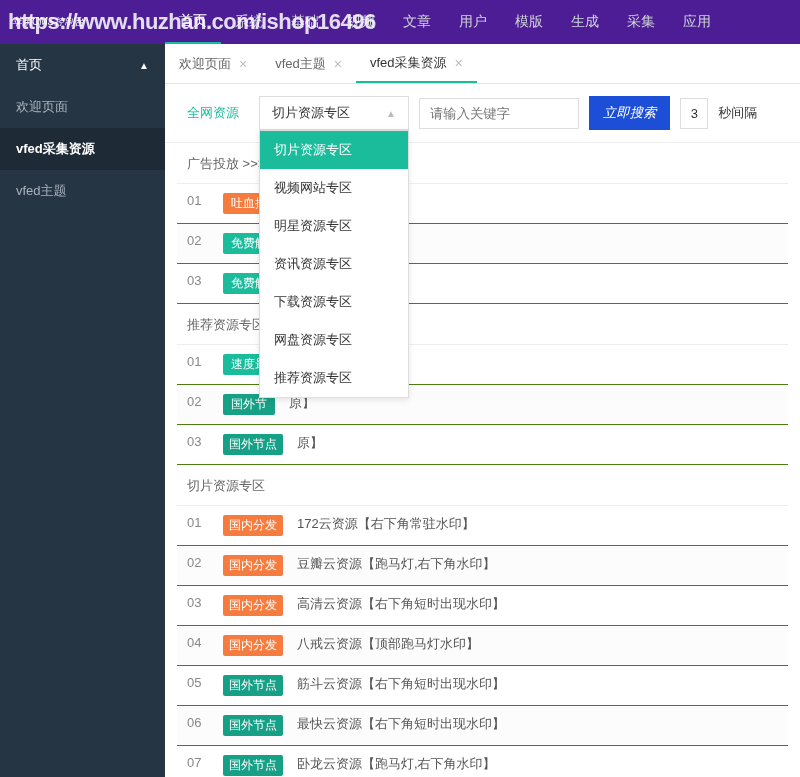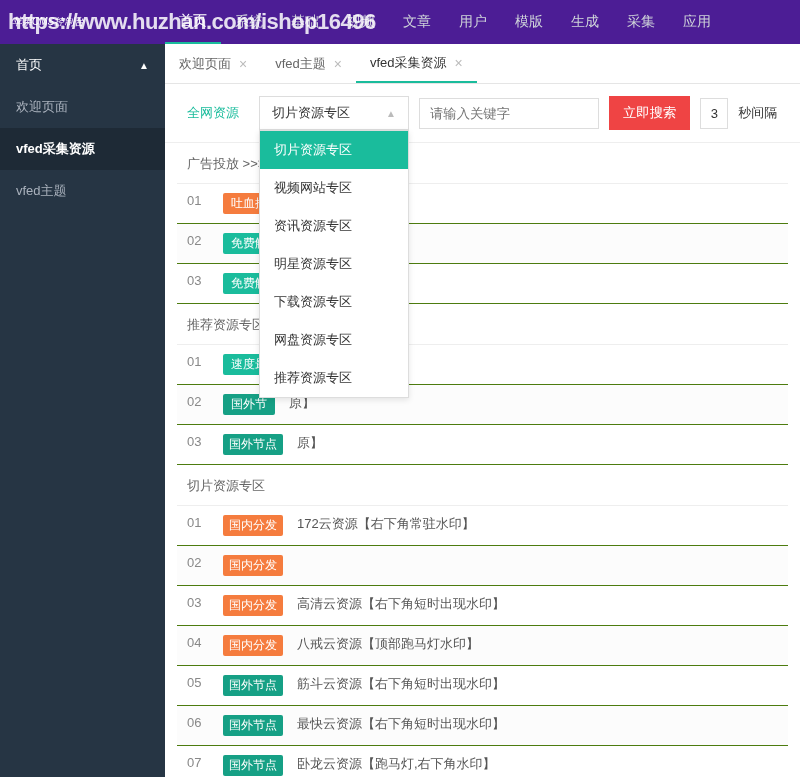--- a/index.html
+++ b/index.html
@@ -23,22 +23,22 @@
     .main { flex: 1; background: #fff; display: flex; flex-direction: column; overflow: hidden; }
     .tabs { display: flex; border-bottom: 1px solid #e5e5e5; height: 40px; align-items: stretch; background: #fff; }
     .tab { padding: 0 14px; display: flex; align-items: center; gap: 8px; cursor: pointer; color: #666; font-size: 13px; }
     .tab.active { color: #333; border-bottom: 2px solid #1abc9c; }
     .tab-close { color: #bbb; font-size: 14px; }
     
     .filter-row { padding: 12px; display: flex; gap: 10px; align-items: center; border-bottom: 1px solid #eee; }
     .link-btn { color: #1abc9c; padding: 6px 10px; cursor: pointer; text-align: center; }
     .select-box { border: 1px solid #ddd; padding: 7px 12px; width: 150px; display: flex; justify-content: space-between; align-items: center; cursor: pointer; position: relative; }
     .select-box .tri { color: #bbb; font-size: 10px; }
-    .search-input { border: 1px solid #ddd; padding: 7px 10px; width: 180px; color: #999; }
-    .btn-search { background: #ef4444; color: #fff; padding: 8px 14px; border: none; cursor: pointer; }
+    .search-input { border: 1px solid #ddd; padding: 7px 10px; width: 160px; color: #999; }
+    .btn-search { background: #1d4ed8; color: #fff; padding: 8px 14px; border: none; cursor: pointer; font-style: italic; }
     .interval-num { border: 1px solid #ddd; padding: 7px 8px; width: 28px; text-align: center; }
     
     .dropdown { position: absolute; z-index: 100; background: #fff; border: 1px solid #ddd; width: 150px; box-shadow: 0 2px 6px rgba(0,0,0,0.1); }
     .dropdown-item { padding: 10px 14px; cursor: pointer; }
     .dropdown-item.selected { background: #1abc9c; color: #fff; }
     
     .content { flex: 1; overflow-y: auto; padding: 0 12px; }
     .section-title { padding: 12px 10px 10px; color: #666; font-size: 13px; border-bottom: 1px solid #eee; }
     .row { display: flex; align-items: flex-start; padding: 9px 10px; border-bottom: 1px solid #4d7c0f; gap: 14px; font-size: 13px; }
     .row .num { width: 22px; color: #888; }
@@ -99,22 +99,22 @@
       </div>
 
     <div class="filter-row">
       <span class="link-btn">全网资源</span>
       <div class="select-box" id="select-anchor">
         <span>切片资源专区</span>
         <span class="tri">▲</span>
         <div class="dropdown" id="dropdown" style="top:33px;left:-1px;">
             <div class="dropdown-item selected">切片资源专区</div>
             <div class="dropdown-item">视频网站专区</div>
+            <div class="dropdown-item">明星资源专区</div>
             <div class="dropdown-item">资讯资源专区</div>
-            <div class="dropdown-item">明星资源专区</div>
             <div class="dropdown-item">下载资源专区</div>
             <div class="dropdown-item">网盘资源专区</div>
             <div class="dropdown-item">推荐资源专区</div>
           </div>
       </div>
       <input class="search-input" placeholder="请输入关键字" style="">
       <button class="btn-search">立即搜索</button>
       <span class="interval-num">3</span>
       <span>秒间隔</span>
     </div>
@@ -154,20 +154,21 @@
         </div>
         <div class="section-title">切片资源专区</div>
         <div class="row">
           <span class="num">01</span>
           <span class="badge badge-orange">国内分发</span>
           <span class="desc">172云资源【右下角常驻水印】</span>
         </div>
         <div class="row">
           <span class="num">02</span>
           <span class="badge badge-orange">国内分发</span>
+          <span class="desc">豆瓣云资源【跑马灯,右下角水印】</span>
         </div>
         <div class="row">
           <span class="num">03</span>
           <span class="badge badge-orange">国内分发</span>
           <span class="desc">高清云资源【右下角短时出现水印】</span>
         </div>
         <div class="row">
           <span class="num">04</span>
           <span class="badge badge-orange">国内分发</span>
           <span class="desc">八戒云资源【顶部跑马灯水印】</span>

